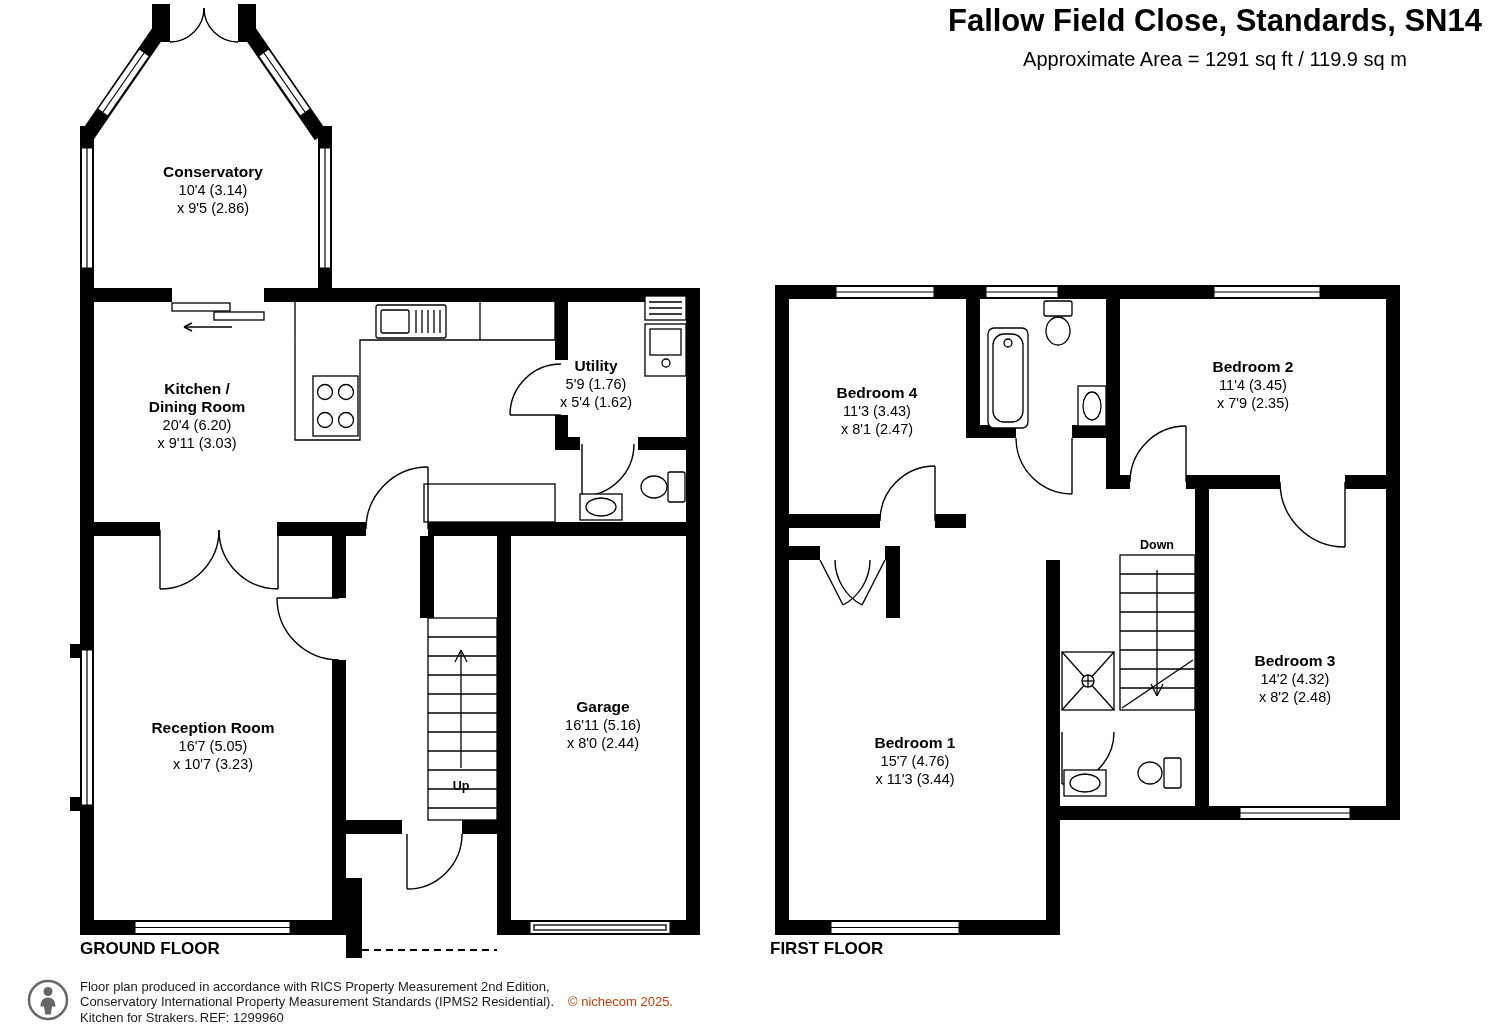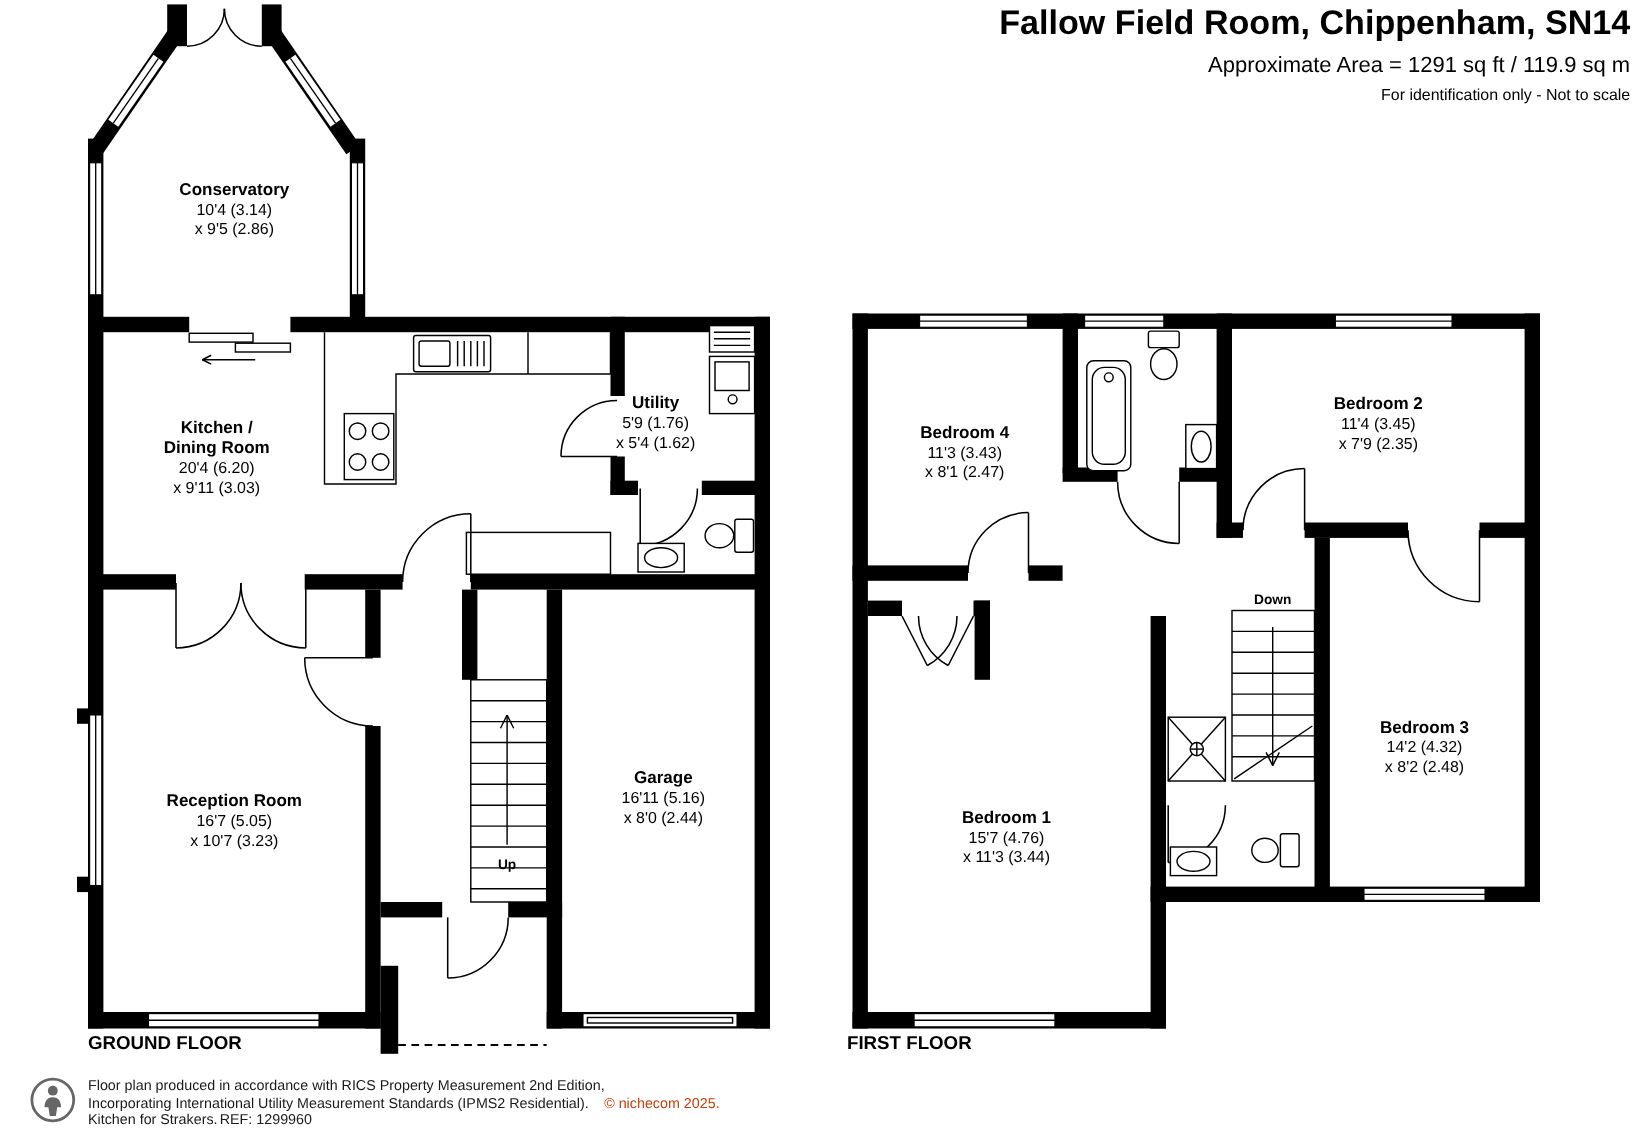--- a/index.html
+++ b/index.html
@@ -14,37 +14,36 @@
   .door{fill:none;stroke:#000;stroke-width:1.4;}
   .fixture{fill:#fff;stroke:#000;stroke-width:1.3;}
   .dash{stroke:#000;stroke-width:2;stroke-dasharray:7 5;fill:none;}
   .room-name{font-size:15.5px;font-weight:bold;text-anchor:middle;}
   .room-dims{font-size:14.5px;text-anchor:middle;}
   .floor-label{font-size:17px;font-weight:bold;text-anchor:start;}
   .stair-label{font-size:12.5px;font-weight:bold;text-anchor:middle;}
   .header{position:absolute;top:2px;right:6px;text-align:right;}
   .header h1{margin:0;font-size:31px;font-weight:bold;line-height:38px;}
   .area-line{font-size:20px;line-height:26px;}
-  .area-block{margin-top:6px;}
+  .area-block{margin-top:6px;text-align:center;}
   .disclaimer{font-size:14.5px;margin-top:7px;}
   .footer{position:absolute;left:26px;top:978px;display:flex;align-items:center;gap:10px;}
   .footer-text{font-size:13px;line-height:15.5px;color:#1a1a1a;}
   .footer-row{display:flex;align-items:baseline;}
   .copyright{margin-left:14px;color:#c2410c;}
   .ref{margin-left:2px;}
 </style>
 </head>
 <body>
 
 <div class="header">
-  <h1>Fallow Field Room, Chippenham, SN14</h1>
+  <h1>Fallow Field Close, Standards, SN14</h1>
   <div class="area-block">
     <div class="area-line">Approximate Area = 1291 sq ft / 119.9 sq m</div>
   </div>
-  <div class="disclaimer">For identification only - Not to scale</div>
 </div>
 
 <svg width="1488" height="1032" viewBox="0 0 1488 1032">
 
   <g>
 
     <g class="wall">
       <rect x="152" y="4" width="18" height="38"></rect>
       <rect x="238" y="4" width="18" height="38"></rect>
       <line class="wall-line" x1="160" y1="30" x2="87" y2="136"></line>
@@ -347,21 +346,21 @@
   <div>
     <svg width="44" height="44" viewBox="0 0 44 44" style="position:static">
       <circle cx="22" cy="22" r="19" fill="none" stroke="#666" stroke-width="2.5"></circle>
       <circle cx="22" cy="13.5" r="4.5" fill="#666"></circle>
       <path d="M22 19.5 c-5.5 0 -7.5 4.5 -7.5 9 l3.5 0 1.2 8 5.6 0 1.2 -8 3.5 0 c0 -4.5 -2 -9 -7.5 -9 z" fill="#666"></path>
     </svg>
   </div>
   <div class="footer-text">
     <div>Floor plan produced in accordance with RICS Property Measurement 2nd Edition,</div>
     <div class="footer-row">
-      <span>Incorporating International Utility Measurement Standards (IPMS2 Residential).</span>
+      <span>Conservatory International Property Measurement Standards (IPMS2 Residential).</span>
       <span class="copyright">© nichecom 2025.</span>
     </div>
     <div class="footer-row">
       <span>Kitchen for Strakers.</span>
       <span class="ref">REF: 1299960</span>
     </div>
   </div>
 </div>
 
 </body></html>

